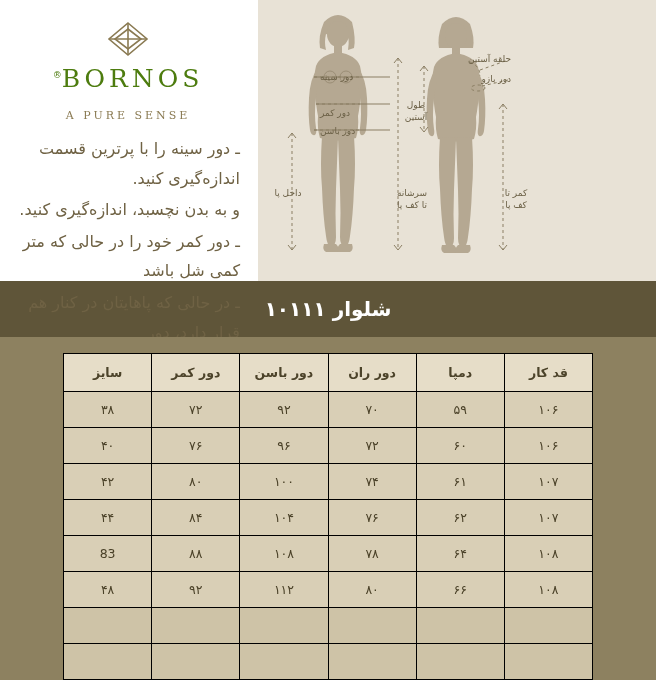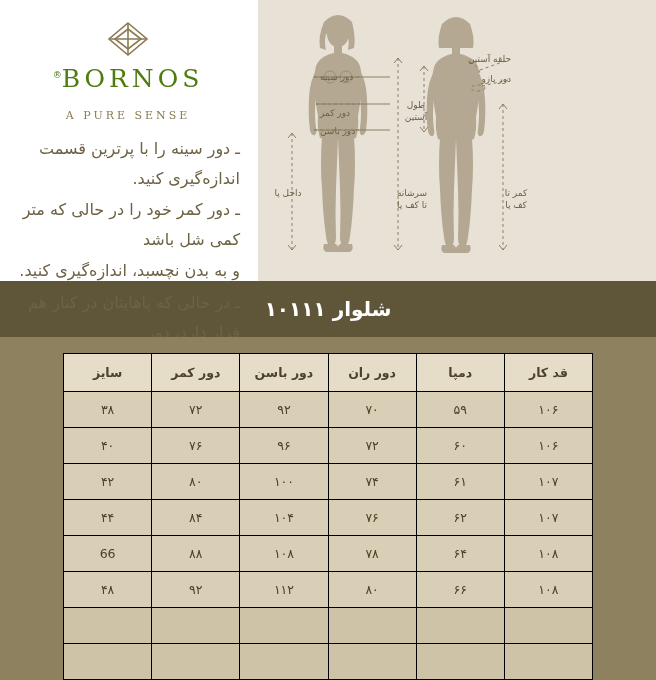--- a/index.html
+++ b/index.html
@@ -174,22 +174,22 @@
               <path d="M26 3 L26 35"></path>
             </g>
           </svg>
         </div>
         <div class="brand"><span>BORNOS</span><span class="reg">®</span></div>
         <div class="tagline">A PURE SENSE</div>
       </div>
 
       <div class="guide-lines">
         <p>ـ دور سینه را با پرترین قسمت اندازه‌گیری کنید.</p>
+        <p>و به بدن نچسبد، اندازه‌گیری کنید.</p>
         <p>ـ دور کمر خود را در حالی که متر کمی شل باشد</p>
-        <p>و به بدن نچسبد، اندازه‌گیری کنید.</p>
         <p>ـ در حالی که پاهایتان در کنار هم قرار دارد، دور</p>
       </div>
     </div>
 
     <div class="top-left">
       <svg class="fig-svg" viewBox="0 0 398 281" aria-hidden="true">
 
         <g fill="#b5a892">
 
           <path d="M66 22 q14 -14 28 0 q4 16 2 26 l-6 2 q2 -12 -2 -18 q-10 6 -20 2 q-2 8 0 16 l-6 -2 q-2 -12 4 -26 z"></path>
@@ -339,21 +339,21 @@
           <td>۱۰۴</td>
           <td>۸۴</td>
           <td>۴۴</td>
         </tr>
         <tr>
           <td>۱۰۸</td>
           <td>۶۴</td>
           <td>۷۸</td>
           <td>۱۰۸</td>
           <td>۸۸</td>
-          <td>66</td>
+          <td>83</td>
         </tr>
         <tr>
           <td>۱۰۸</td>
           <td>۶۶</td>
           <td>۸۰</td>
           <td>۱۱۲</td>
           <td>۹۲</td>
           <td>۴۸</td>
         </tr>
         <tr class="empty">

